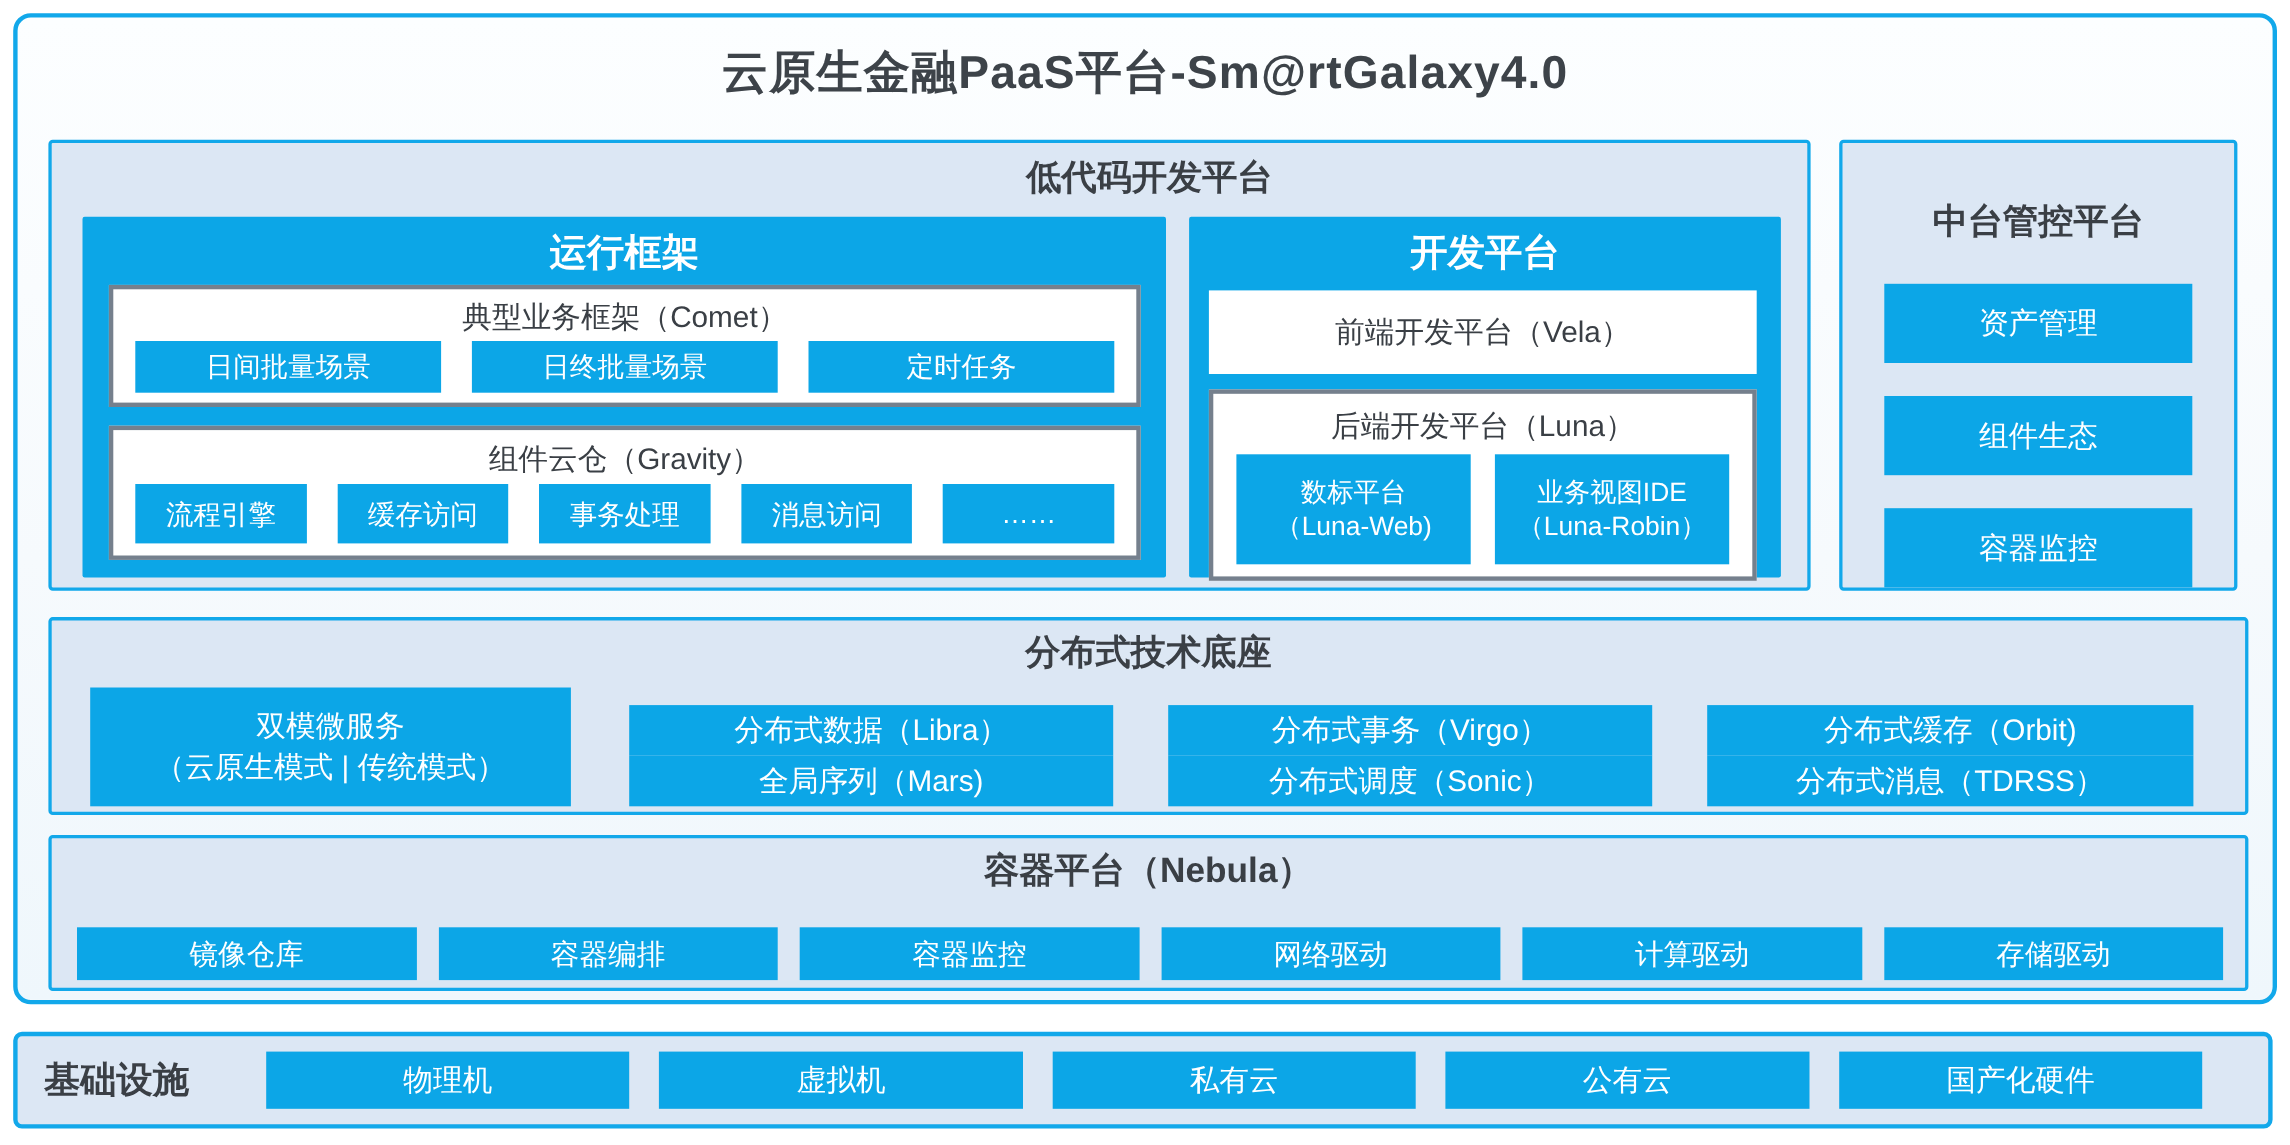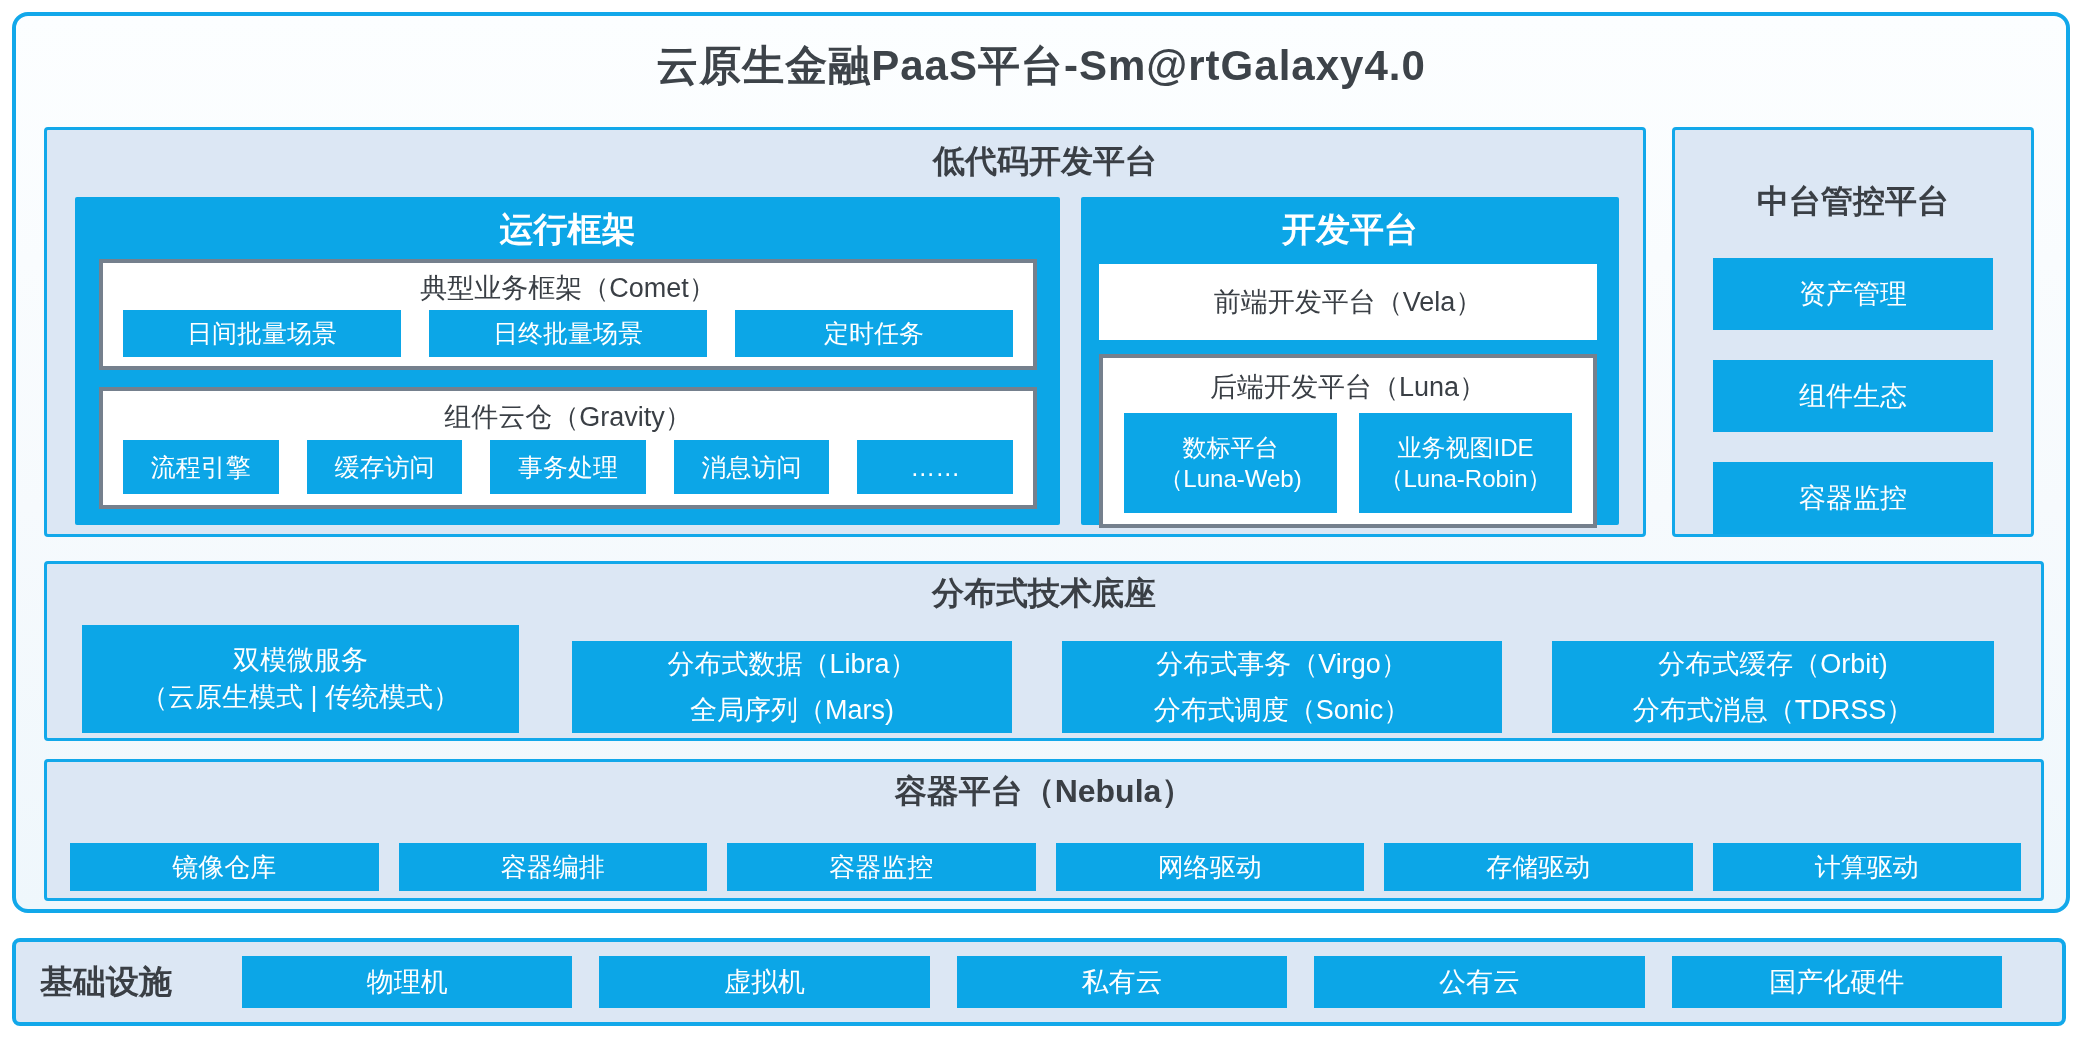--- a/index.html
+++ b/index.html
@@ -172,22 +172,22 @@
     </div>
   </div>
 
   <div class="section nebula">
     <div class="sec-header">容器平台（Nebula）</div>
     <div class="nebula-chips">
       <div class="chip">镜像仓库</div>
       <div class="chip">容器编排</div>
       <div class="chip">容器监控</div>
       <div class="chip">网络驱动</div>
+      <div class="chip">计算驱动</div>
       <div class="chip">存储驱动</div>
-      <div class="chip">计算驱动</div>
     </div>
   </div>
 
 </div>
 
 <div class="infra">
   <div class="infra-label">基础设施</div>
   <div class="infra-chips">
     <div class="chip">物理机</div>
     <div class="chip">虚拟机</div>

